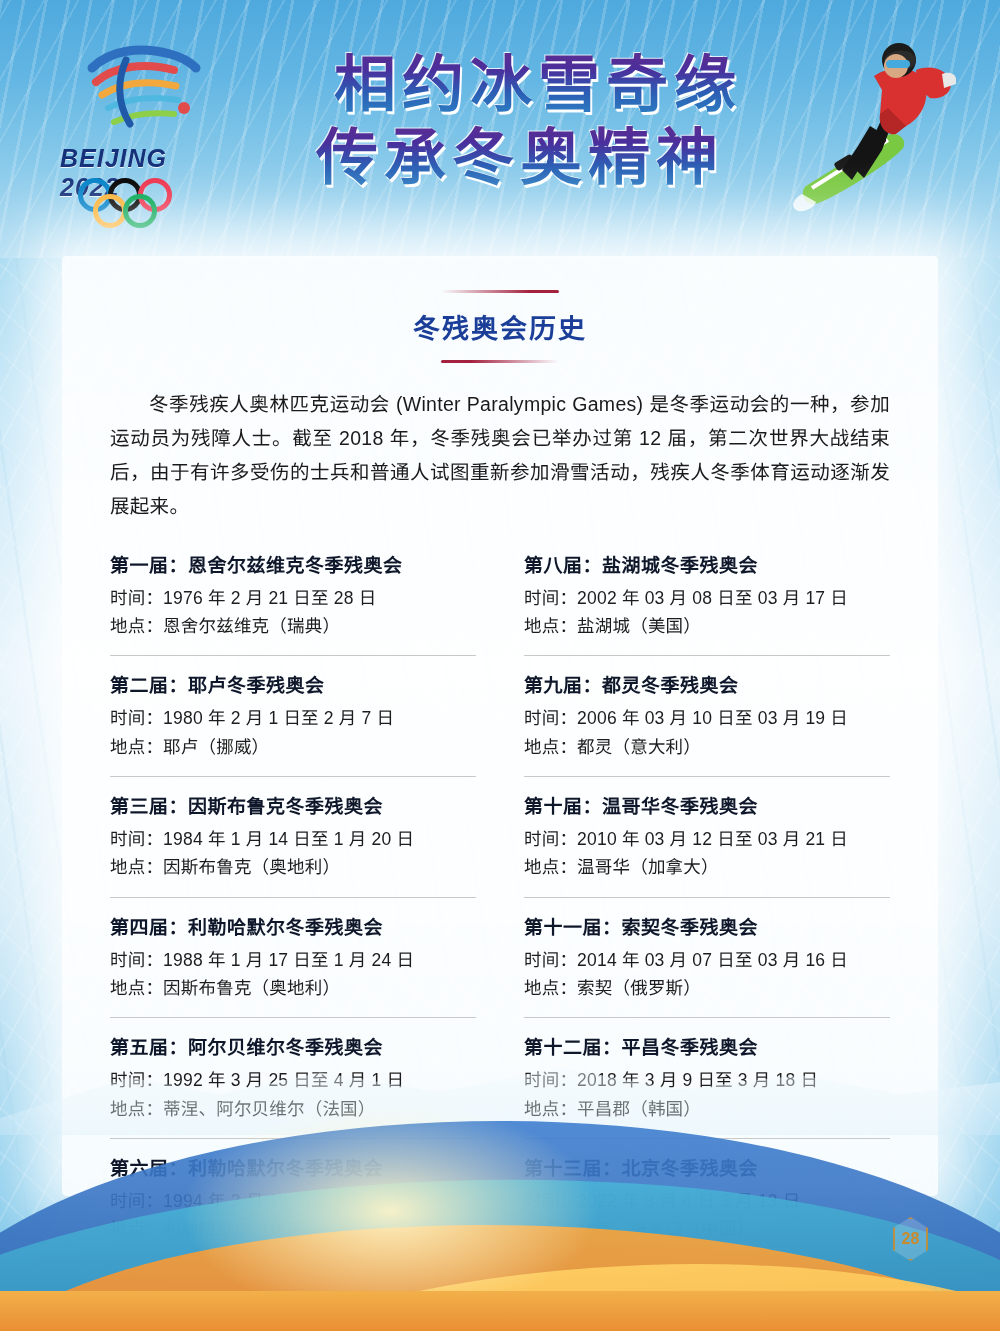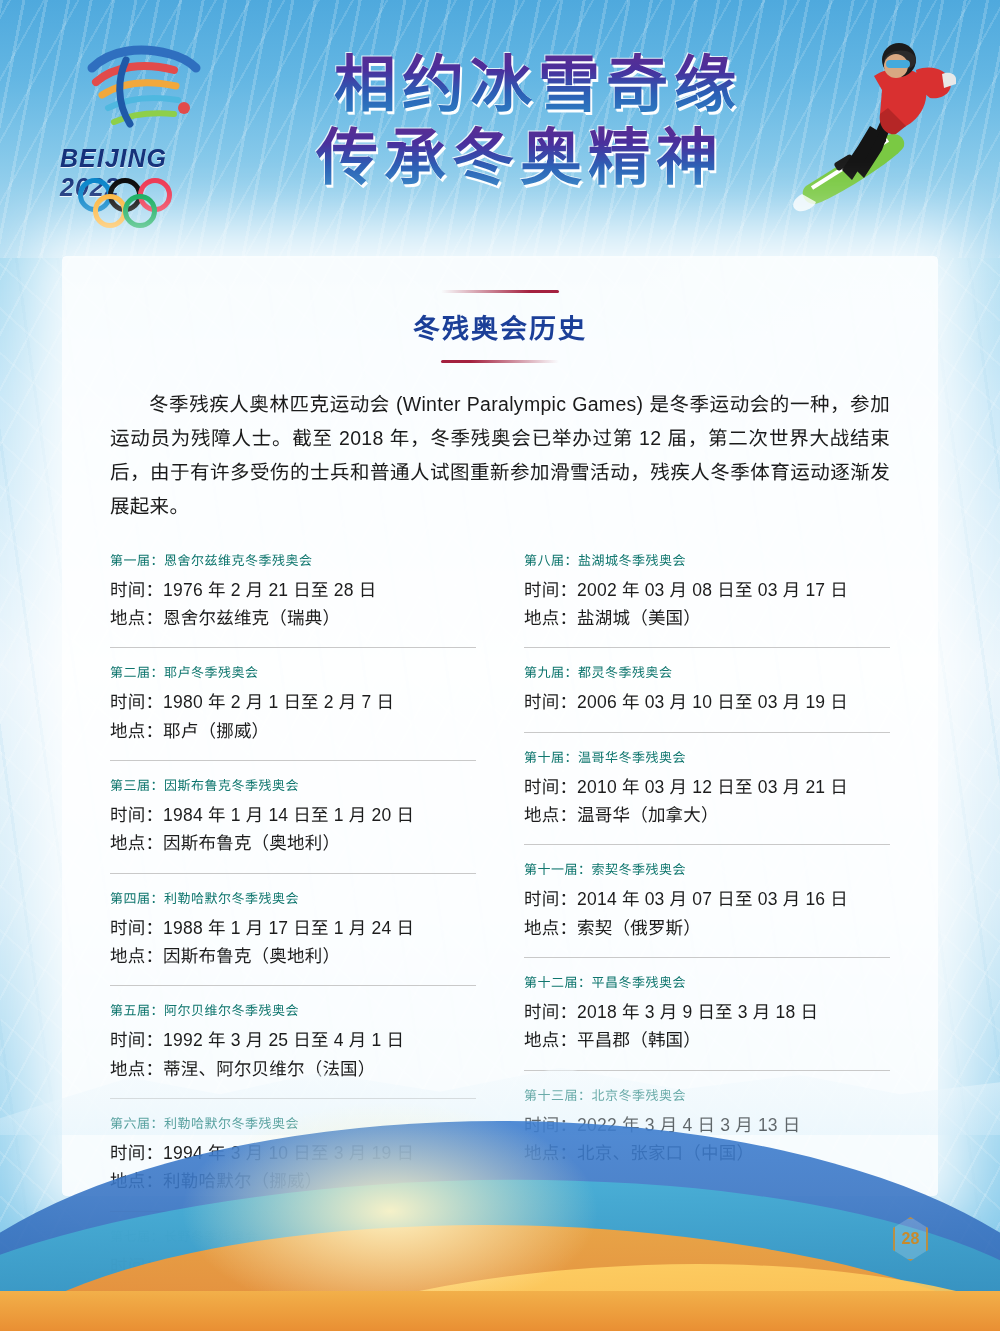--- a/index.html
+++ b/index.html
@@ -171,23 +171,23 @@
     margin: 0 0 26px 0;
     letter-spacing: 0.3px;
   }
   .columns {
     display: flex;
     gap: 48px;
   }
   .col { width: 375px; }
   .entry { margin-bottom: 15px; }
   .entry-title {
-    font-size: 13px;
-    font-weight: 400;
-    color: #0f766e;
+    font-size: 19px;
+    font-weight: 700;
+    color: #0f172a;
     letter-spacing: 0.5px;
     margin-bottom: 7px;
   }
   .entry-row {
     font-size: 17.5px;
     color: #1c1c1c;
     line-height: 1.62;
     letter-spacing: 0.2px;
   }
   .entry-sep {
@@ -367,20 +367,21 @@
           <div class="entry">
             <div class="entry-title">第八届：盐湖城冬季残奥会</div>
             <div class="entry-row">时间：2002 年 03 月 08 日至 03 月 17 日</div>
             <div class="entry-row">地点：盐湖城（美国）</div>
           </div>
           <hr class="entry-sep">
 
           <div class="entry">
             <div class="entry-title">第九届：都灵冬季残奥会</div>
             <div class="entry-row">时间：2006 年 03 月 10 日至 03 月 19 日</div>
+            <div class="entry-row">地点：都灵（意大利）</div>
           </div>
           <hr class="entry-sep">
 
           <div class="entry">
             <div class="entry-title">第十届：温哥华冬季残奥会</div>
             <div class="entry-row">时间：2010 年 03 月 12 日至 03 月 21 日</div>
             <div class="entry-row">地点：温哥华（加拿大）</div>
           </div>
           <hr class="entry-sep">
 

